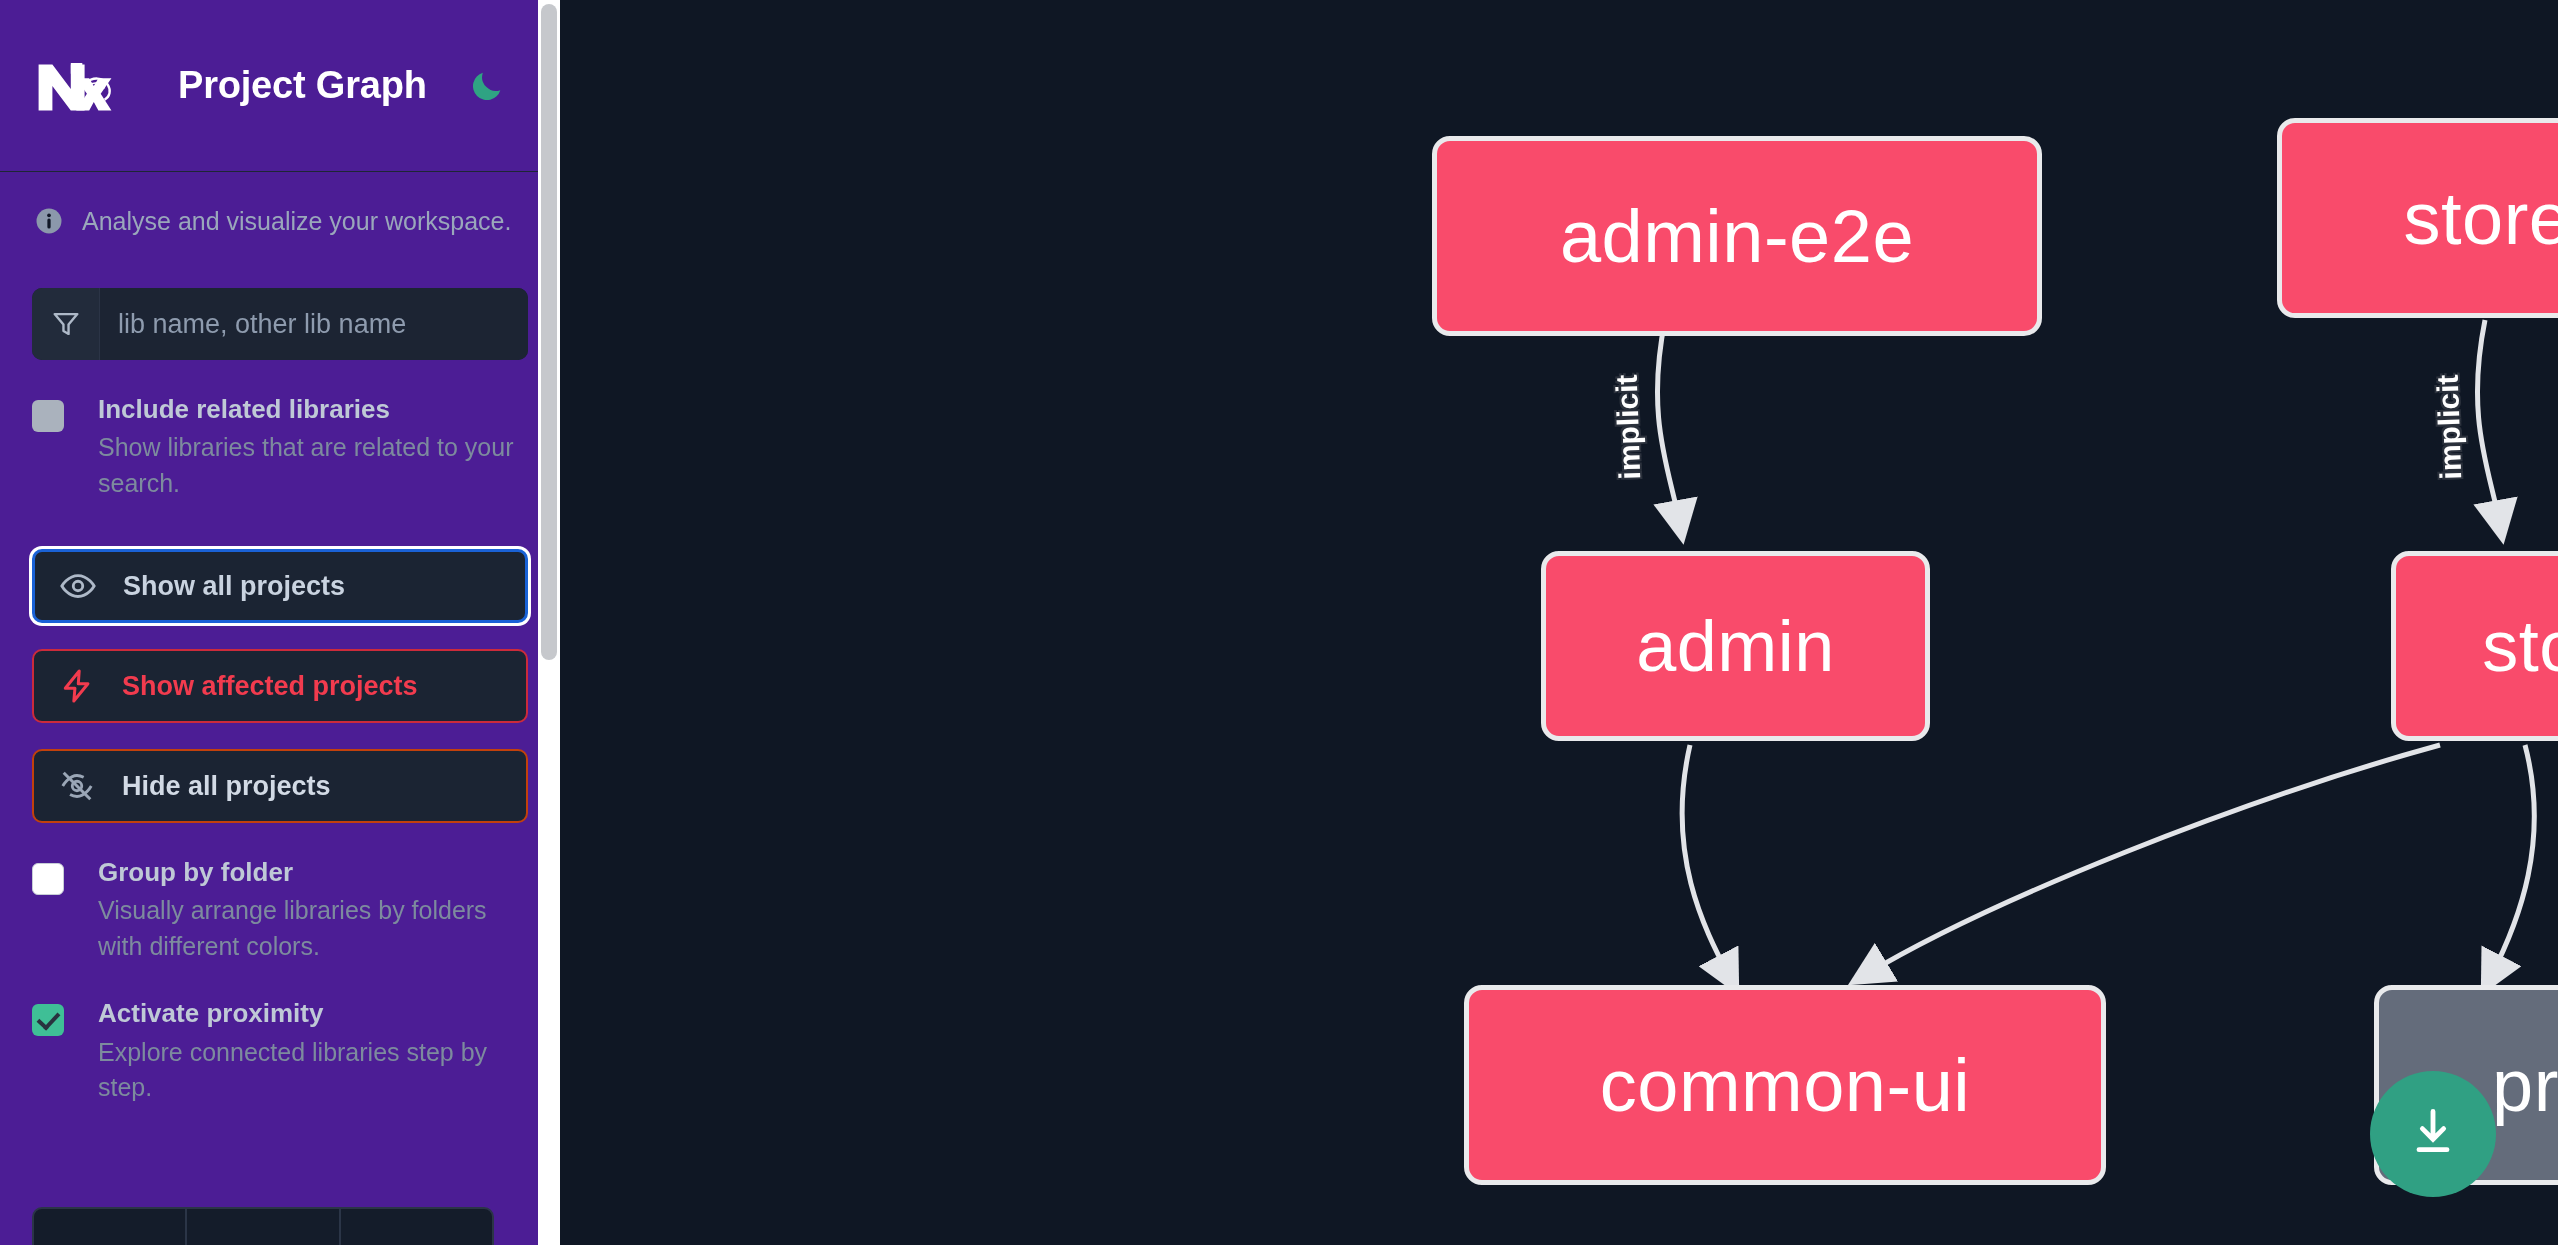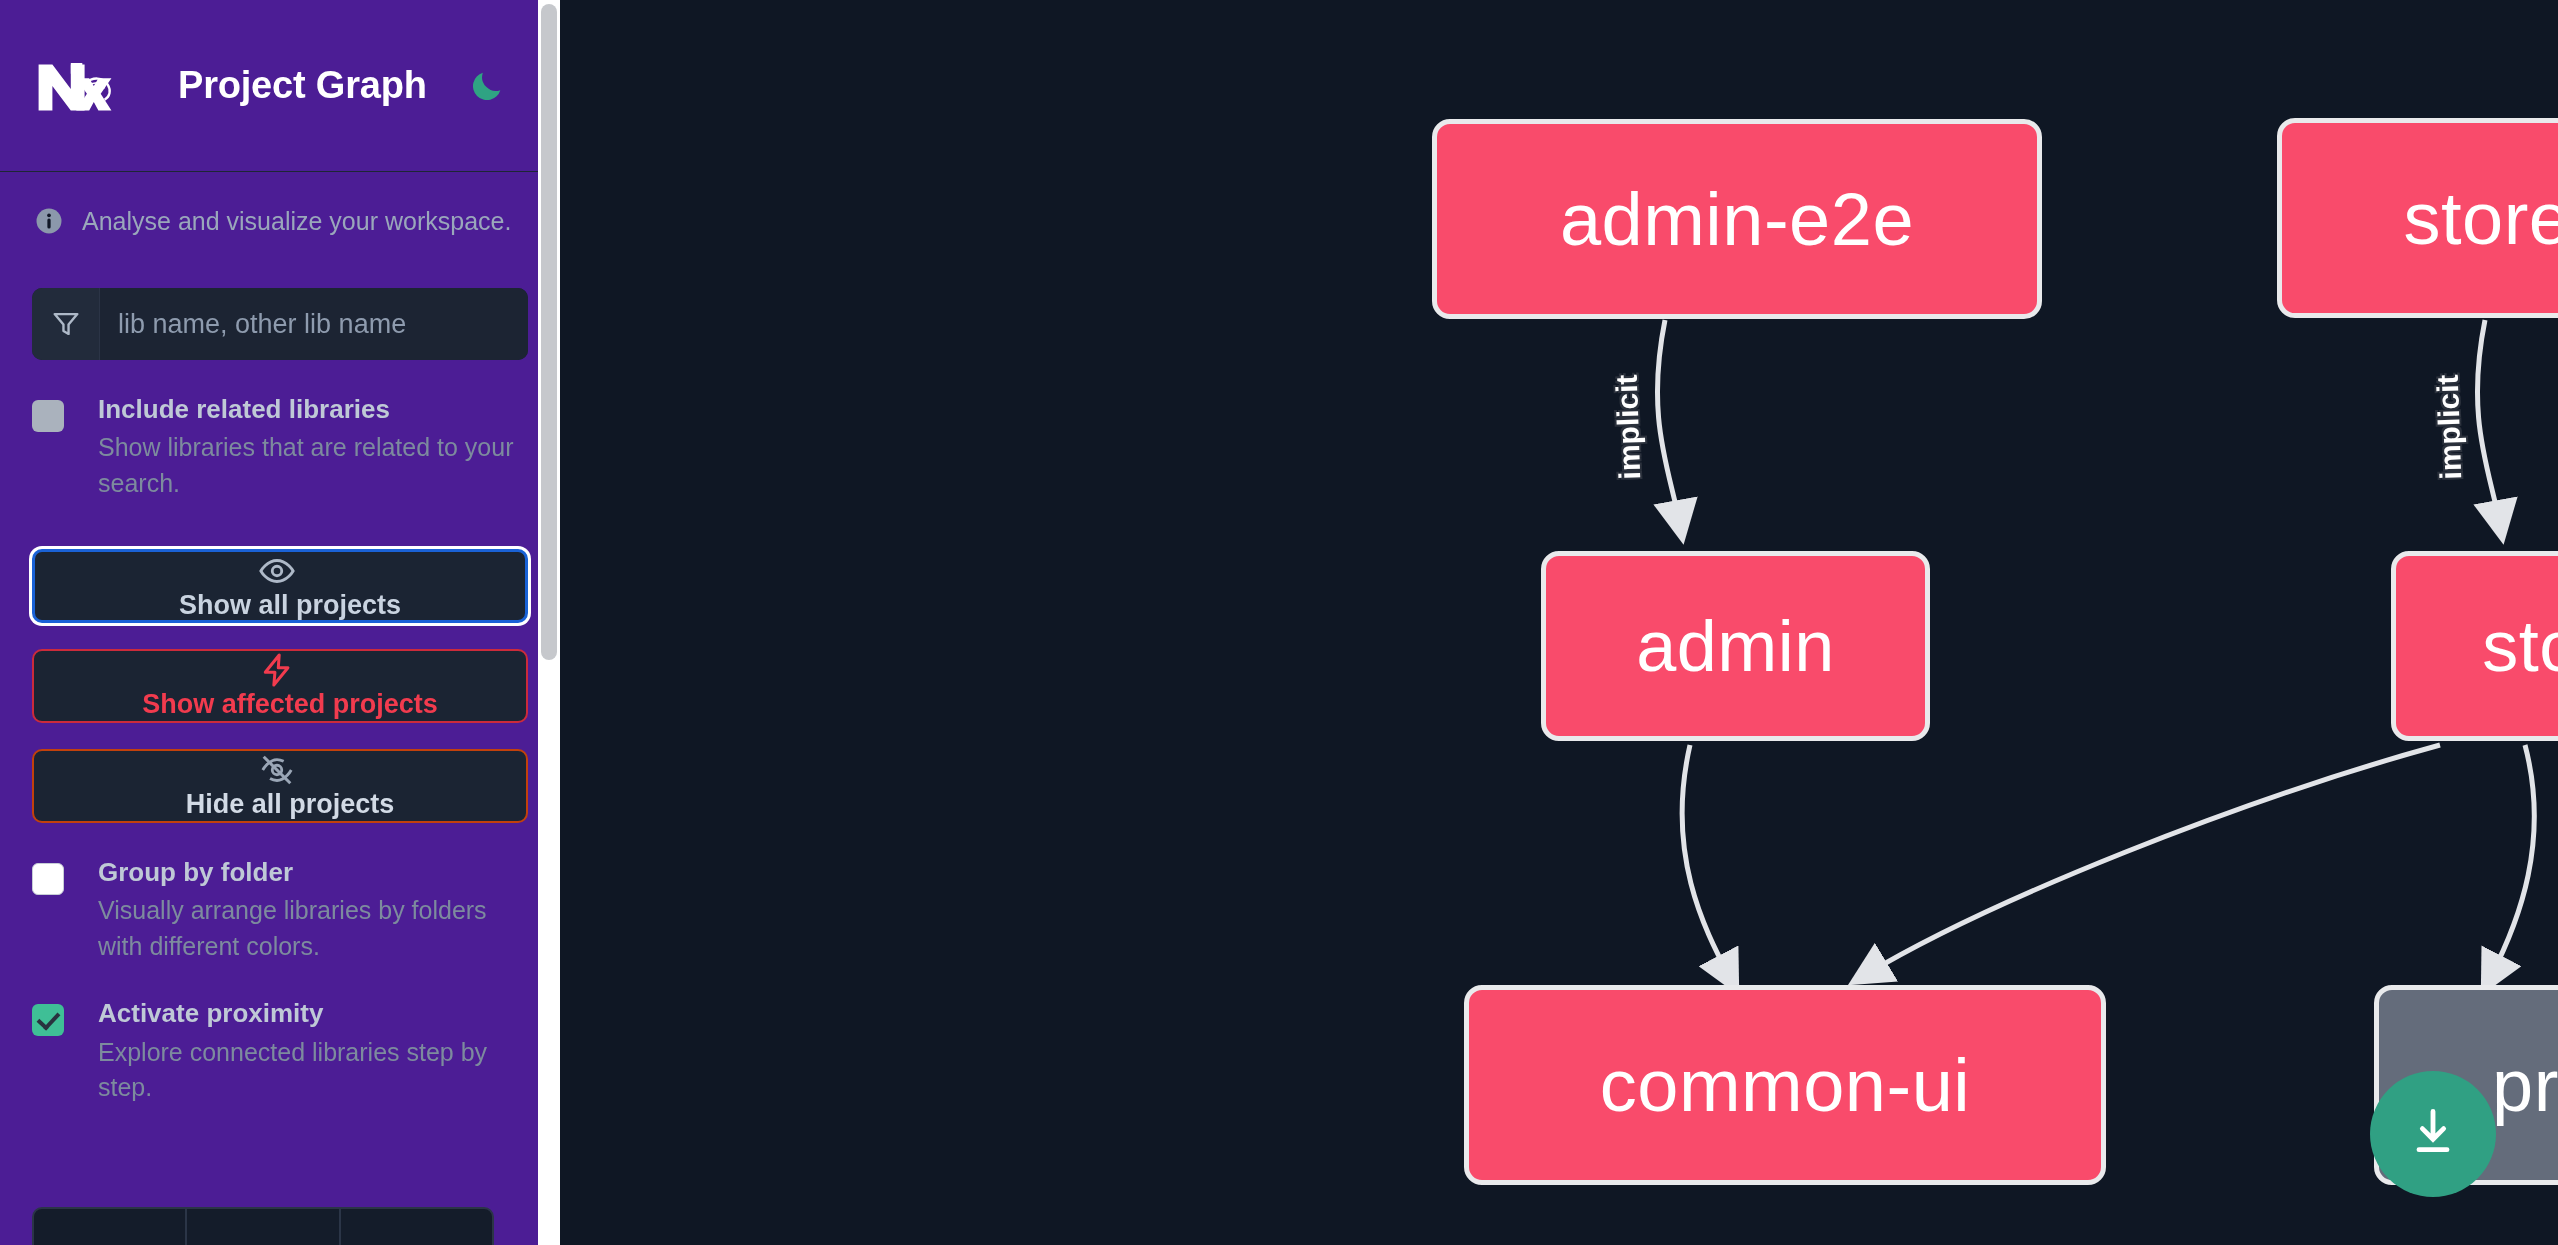--- a/index.html
+++ b/index.html
@@ -121,21 +121,20 @@
   .gbtn {
     height: 74px;
     display: flex; align-items: center;
     border-radius: 10px;
     padding: 0 24px;
     margin-bottom: 26px;
     background: #1B2433;
     cursor: pointer;
     font-size: 27px;
     font-weight: 700;
-    flex-direction: column;
   }
   .gbtn .gicon { width: 44px; display: flex; align-items: center; }
   .gbtn .glabel { margin-left: 20px; white-space: nowrap; }
   .btn-show-all {
     border: 3px solid #1A62D6;
     box-shadow: 0 0 0 3px #FFFFFF;
     color: #C9D3E0;
   }
   .btn-affected {
     border: 2px solid #CC2B3B;
@@ -357,21 +356,21 @@
         <path d="M 1925,320 C 1905,420 1930,470 1940,525"></path>
         <path d="M 1130,745 C 1105,855 1145,930 1170,978"></path>
         <path d="M 1880,745 C 1680,800 1430,900 1305,975"></path>
         <path d="M 1965,745 C 1990,840 1960,920 1930,978"></path>
       </g>
     </svg>
 
     <div class="elabel" style="left:1016px; top:410px; transform:rotate(-92deg);">implicit</div>
     <div class="elabel" style="left:1837px; top:410px; transform:rotate(-92deg);">implicit</div>
 
-    <div class="node node-pink" style="left:872px; top:119px; width:610px; height:200px; font-size:74px;">admin-e2e</div>
+    <div class="node node-pink" style="left:872px; top:136px; width:610px; height:200px; font-size:74px;">admin-e2e</div>
 
     <div class="node node-pink" style="left:1717px; top:118px; width:570px; height:200px; font-size:74px;">store-e2e</div>
 
     <div class="node node-pink" style="left:981px; top:551px; width:389px; height:190px; font-size:72px;">admin</div>
 
     <div class="node node-pink" style="left:1831px; top:551px; width:345px; height:190px; font-size:72px;">store</div>
 
     <div class="node node-pink" style="left:904px; top:985px; width:642px; height:200px; font-size:74px;">common-ui</div>
 
     <div class="node node-grey" style="left:1814px; top:985px; width:524px; height:200px; font-size:74px;">products</div>

